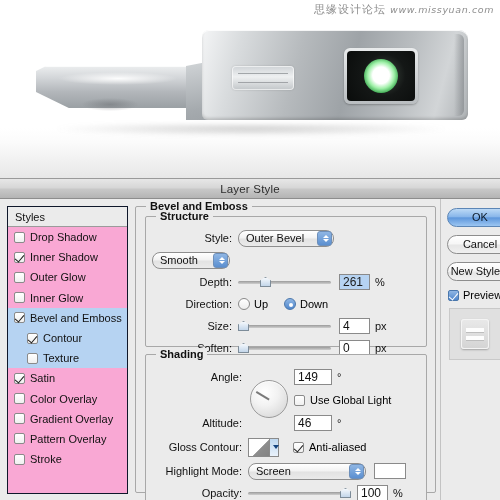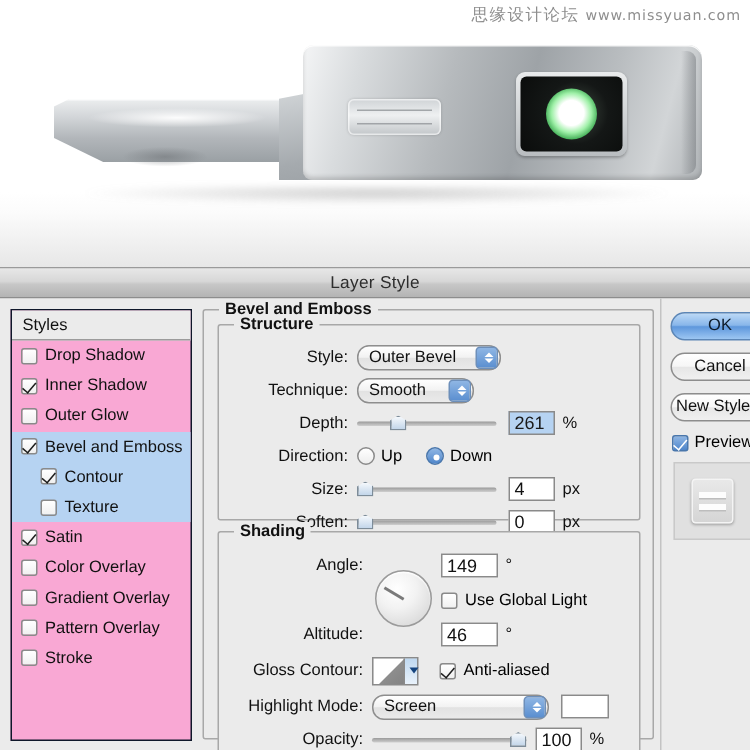--- a/index.html
+++ b/index.html
@@ -18,21 +18,21 @@
     background: linear-gradient(#ffffff 0%, #ffffff 72%, #fbfbfb 80%, #f1f1f1 90%, #e7e7e7 100%);
     overflow: hidden;
   }
   #watermark {
     position: absolute; right: 6px; top: 2px;
     font-size: 11px; color: #8e8e8e; letter-spacing: .5px;
     white-space: nowrap;
     font-family: "DejaVu Sans", sans-serif;
   }
   #watermark .wm-cn { font-size: 11px; letter-spacing: 1px; }
-  #watermark .wm-url { font-size: 9.5px; letter-spacing: .6px; }
+  #watermark .wm-url { font-size: 9.5px; letter-spacing: .6px; font-style: italic; }
 
   
   #device { position: absolute; left: 36px; top: 28px; width: 432px; height: 108px; }
   .dev-shadow {
     position:absolute; left: 20px; top: 96px; width: 390px; height: 12px;
     background: radial-gradient(ellipse at 50% 40%, rgba(120,120,120,.35), rgba(255,255,255,0) 72%);
     filter: blur(2px);
   }
   .dev-head {
     position: absolute; left: 166px; top: 2px; width: 266px; height: 90px;
@@ -340,20 +340,24 @@
           <span class="lbl">Drop Shadow</span>
         </div>
         <div class="style-row">
           <span class="cb on"></span>
           <span class="lbl">Inner Shadow</span>
         </div>
         <div class="style-row">
           <span class="cb"></span>
           <span class="lbl">Outer Glow</span>
         </div>
+        <div class="style-row">
+          <span class="cb"></span>
+          <span class="lbl">Inner Glow</span>
+        </div>
         <div class="style-row sel">
           <span class="cb on"></span>
           <span class="lbl">Bevel and Emboss</span>
         </div>
         <div class="style-row sel indent">
           <span class="cb on"></span>
           <span class="lbl">Contour</span>
         </div>
         <div class="style-row sel indent">
           <span class="cb"></span>
@@ -393,21 +397,20 @@
             <span class="rlabel w-struct">Style:</span>
             <span class="popwrap">
               <select class="pop" style="width:96px">
                 <option>Outer Bevel</option>
               </select>
               <span class="arrows"></span>
             </span>
           </div>
 
           <div class="row">
-            <span class="rlabel w-struct">Technique:</span>
             <span class="popwrap">
               <select class="pop" style="width:78px">
                 <option>Smooth</option>
               </select>
               <span class="arrows"></span>
             </span>
           </div>
 
           <div class="row">
             <span class="rlabel w-struct">Depth:</span>

